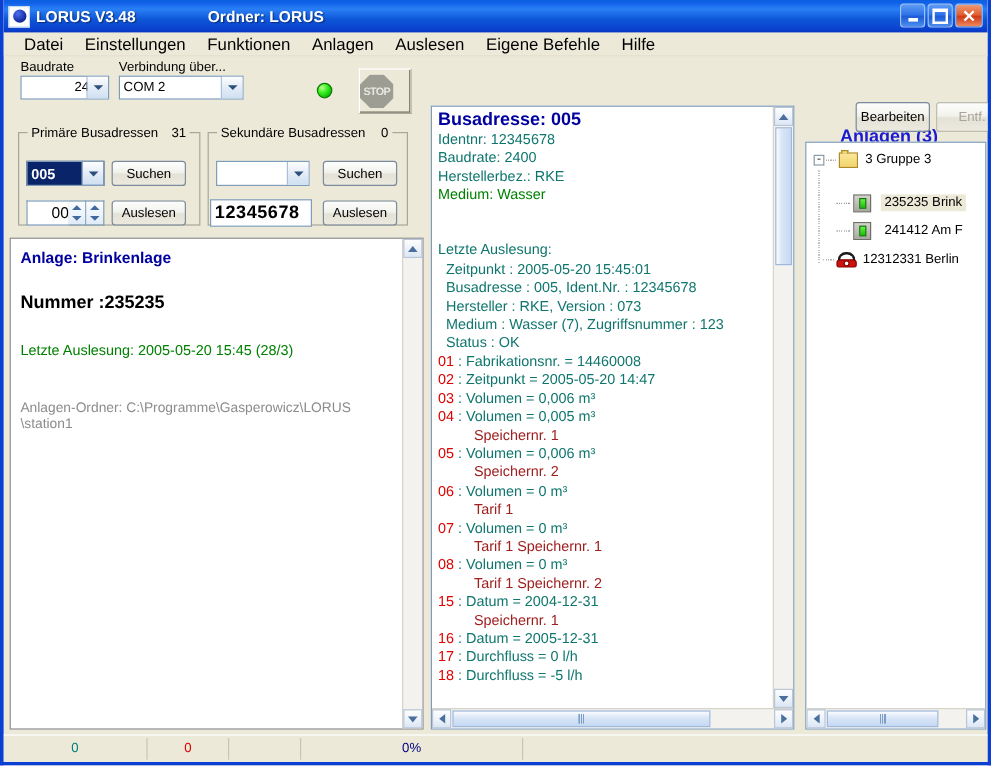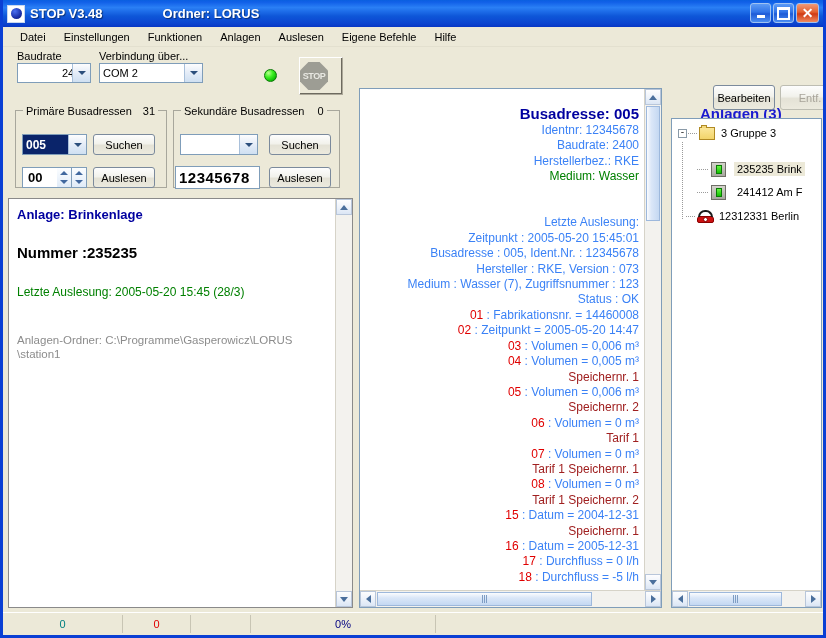--- a/index.html
+++ b/index.html
@@ -92,21 +92,21 @@
   }
 
   
   .menubar {
     height: 19px;
     background: #ece9d8;
     display: flex;
     align-items: center;
     padding-left: 8px;
     border-bottom: 1px solid #e3e0cf;
-    font-size: 11px;
+    font-size: 14px;
     color: #000;
   }
   .menubar .mi { padding: 1px 9px; cursor: default; }
 
   
   .toolbar {
     position: relative;
     height: 50px;
   }
   .field-group { position: absolute; }
@@ -210,23 +210,23 @@
     position: absolute;
     display: flex;
     box-sizing: border-box;
   }
   .spin-input {
     background: #fff;
     border: 1px solid #7f9db9;
     border-right: none;
     box-sizing: border-box;
     display: flex; align-items: center;
-    padding-left: 5px;
+    padding-left: 20px;
     font-size: 13px;
-    font-weight: bold;
+    font-weight: normal;
   }
   .spin-btns { display: flex; }
   .spin-col {
     width: 15px;
     border: 1px solid #7f9db9;
     border-left: none;
     box-sizing: border-box;
     display: flex; flex-direction: column;
     background: linear-gradient(to bottom, #fbfdff 0%, #e0ebf8 100%);
   }
@@ -306,21 +306,21 @@
 
   
   .anl-title { color: #00009f; font-weight: bold; font-size: 13px; }
   .anl-num  { color: #000000; font-weight: bold; font-size: 15px; }
   .anl-last { color: #008000; font-size: 12px; }
   .anl-path { color: #8c8c8c; font-size: 11.5px; line-height: 14px; }
 
   
   .det { font-size: 12px; line-height: 15.4px; white-space: pre; }
   .det-head { color: #00009f; font-weight: bold; font-size: 15px; line-height: 19px; }
-  .blue { color: #3b82f6; }
+  .blue { color: #0f766e; }
   .green { color: #008000; }
   .red { color: #e00000; }
   .darkred { color: #a02020; }
 
   
   .anlagen-head {
     position: absolute;
     color: #1a1ad0;
     font-weight: bold;
     font-size: 15px;
@@ -417,21 +417,21 @@
 </style>
 </head>
 <body>
 
 <div id="app">
 
   <div class="titlebar">
     <div class="title-icon">
       <div class="ball"></div>
     </div>
-    <div class="title-text">STOP V3.48</div>
+    <div class="title-text">LORUS V3.48</div>
     <div class="title-sub">Ordner:  LORUS</div>
     <div class="win-btns">
       <div class="win-btn min"></div>
       <div class="win-btn max"></div>
       <div class="win-btn close">
           <span class="x">✕</span>
         </div>
     </div>
   </div>
 
@@ -567,21 +567,21 @@
       <div class="sb-btn">
           <span class="sb-up"></span>
         </div>
       <div class="sb-btn" style="position:absolute;bottom:0;left:0;right:0;">
           <span class="sb-dn"></span>
         </div>
     </div>
   </div>
 
   <div class="panel" style="left:356px; top:88px; width:303px; height:520px; border-color:#7f9db9;">
-    <div class="panel-inner" style="bottom:23px; padding:15px 5px;text-align:right;">
+    <div class="panel-inner" style="bottom:23px; padding:1px 5px;">
       <div class="det-head">Busadresse: 005</div>
       <div id="detail-lines" class="det"><div class="blue">Identnr: 12345678</div><div class="blue">Baudrate: 2400</div><div class="blue">Herstellerbez.: RKE</div><div class="green">Medium: Wasser</div><div class="blue">&nbsp;</div><div class="blue">&nbsp;</div><div class="blue">Letzte Auslesung:</div><div class="blue">  Zeitpunkt : 2005-05-20 15:45:01</div><div class="blue">  Busadresse : 005, Ident.Nr. : 12345678</div><div class="blue">  Hersteller : RKE, Version : 073</div><div class="blue">  Medium : Wasser (7), Zugriffsnummer : 123</div><div class="blue">  Status : OK</div></div>
       <div id="detail-records" class="det"><div><span class="red">01 </span><span class="blue">: Fabrikationsnr. = 14460008</span></div><div><span class="red">02 </span><span class="blue">: Zeitpunkt = 2005-05-20 14:47</span></div><div><span class="red">03 </span><span class="blue">: Volumen = 0,006 m³</span></div><div><span class="red">04 </span><span class="blue">: Volumen = 0,005 m³</span></div><div class="darkred" style="padding-left: 30px;">Speichernr. 1</div><div><span class="red">05 </span><span class="blue">: Volumen = 0,006 m³</span></div><div class="darkred" style="padding-left: 30px;">Speichernr. 2</div><div><span class="red">06 </span><span class="blue">: Volumen = 0 m³</span></div><div class="darkred" style="padding-left: 30px;">Tarif 1</div><div><span class="red">07 </span><span class="blue">: Volumen = 0 m³</span></div><div class="darkred" style="padding-left: 30px;">Tarif 1 Speichernr. 1</div><div><span class="red">08 </span><span class="blue">: Volumen = 0 m³</span></div><div class="darkred" style="padding-left: 30px;">Tarif 1 Speichernr. 2</div><div><span class="red">15 </span><span class="blue">: Datum = 2004-12-31</span></div><div class="darkred" style="padding-left: 30px;">Speichernr. 1</div><div><span class="red">16 </span><span class="blue">: Datum = 2005-12-31</span></div><div><span class="red">17 </span><span class="blue">: Durchfluss = 0 l/h</span></div><div><span class="red">18 </span><span class="blue">: Durchfluss = -5 l/h</span></div></div>
     </div>
     <div class="vsb" style="bottom:17px;">
       <div class="sb-btn">
           <span class="sb-up"></span>
         </div>
       <div class="sb-thumb" style="top:17px; height:115px;"></div>
       <div class="sb-btn" style="position:absolute;bottom:0;left:0;right:0;">

